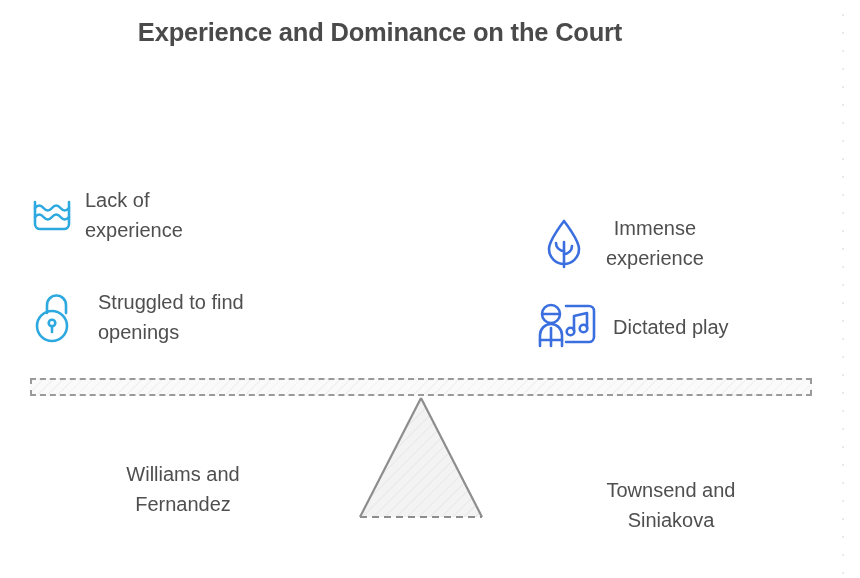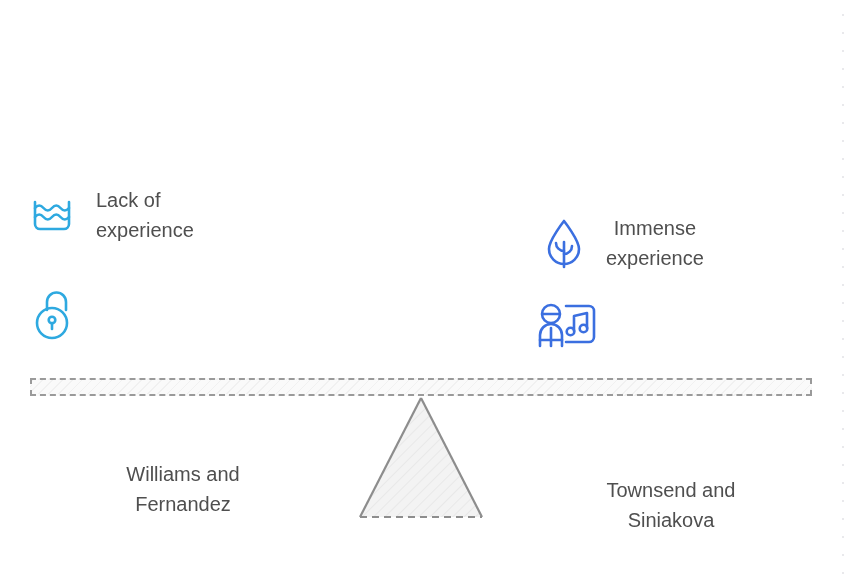--- a/index.html
+++ b/index.html
@@ -54,21 +54,21 @@
     display: block;
     line-height: 0;
   }
   .feature .label {
     font-size: 20px;
     color: #4f4f4f;
     line-height: 1.48;
     white-space: pre-line;
   }
   .f-lack       { left: 30px;  top: 186px; }
-  .f-lack .label       { margin-left: 22px; }
+  .f-lack .label       { margin-left: 11px; }
   .f-struggle   { left: 33px;  top: 288px; }
   .f-struggle .label   { margin-left: 21px; }
   .f-immense    { left: 541px; top: 214px; }
   .f-immense .label    { margin-left: 19px; text-align: center; }
   .f-dictated   { left: 536px; top: 302px; }
   .f-dictated .label   { margin-left: 15px; }
 
   
   .beam {
     position: absolute;
@@ -108,20 +108,21 @@
   .lbl-left  { left: 63px;  top: 459px; width: 240px; }
   .lbl-right { left: 551px; top: 475px; width: 240px; }
 </style>
 </head>
 <body>
 
 <div id="canvas">
 
   <div class="dot-grid"></div>
 
+  <div class="title">Experience and Dominance on the Court</div>
 
   <div class="feature f-lack">
     <span class="ico">
       <svg width="44" height="40" viewBox="0 0 44 40">
         <path d="M5 6 V28 a5 5 0 0 0 5 5 H34 a5 5 0 0 0 5 -5 V6" fill="none" stroke="#2ea9e0" stroke-width="2.6" stroke-linecap="round"></path>
         <path d="M5 12 q4.25 -5 8.5 0 q4.25 5 8.5 0 q4.25 -5 8.5 0 q4.25 5 8.5 0" fill="none" stroke="#2ea9e0" stroke-width="2.6" stroke-linecap="round" stroke-linejoin="round"></path>
         <path d="M5 21 q4.25 -5 8.5 0 q4.25 5 8.5 0 q4.25 -5 8.5 0 q4.25 5 8.5 0" fill="none" stroke="#2ea9e0" stroke-width="2.6" stroke-linecap="round" stroke-linejoin="round"></path>
       </svg>
     </span>
     <span class="label">Lack of
@@ -130,20 +131,22 @@
 
   <div class="feature f-struggle">
     <span class="ico">
       <svg width="44" height="54" viewBox="0 0 44 54">
         <path d="M14 22 V14 a9.5 9.5 0 0 1 19 0 V22" fill="none" stroke="#2ea9e0" stroke-width="2.6" stroke-linecap="round"></path>
         <circle cx="19" cy="35" r="15" fill="none" stroke="#2ea9e0" stroke-width="2.6"></circle>
         <circle cx="19" cy="32" r="3.3" fill="none" stroke="#2ea9e0" stroke-width="2.6"></circle>
         <path d="M19 35 V41" fill="none" stroke="#2ea9e0" stroke-width="2.6" stroke-linecap="round"></path>
       </svg>
     </span>
+    <span class="label">Struggled to find
+openings</span>
   </div>
 
   <div class="feature f-immense">
     <span class="ico">
       <svg width="46" height="56" viewBox="0 0 46 56">
         <path d="M23 5 C23 5 38 24 38 33 A15 15 0 0 1 8 33 C8 24 23 5 23 5 Z" fill="none" stroke="#3b6fe0" stroke-width="2.6" stroke-linejoin="round"></path>
         <path d="M23 26 V51" fill="none" stroke="#3b6fe0" stroke-width="2.6" stroke-linecap="round"></path>
         <path d="M15 27 a8 8 0 0 0 8 8" fill="none" stroke="#3b6fe0" stroke-width="2.6" stroke-linecap="round"></path>
         <path d="M31 30 a8 8 0 0 1 -8 8" fill="none" stroke="#3b6fe0" stroke-width="2.6" stroke-linecap="round"></path>
       </svg>
@@ -159,20 +162,21 @@
         <path d="M6.5 12 H23.5" fill="none" stroke="#3b6fe0" stroke-width="2.6" stroke-linecap="round"></path>
         <path d="M4 44 V33 a11 11 0 0 1 22 0 V44" fill="none" stroke="#3b6fe0" stroke-width="2.6" stroke-linecap="round"></path>
         <path d="M15 26 V44" fill="none" stroke="#3b6fe0" stroke-width="2.6" stroke-linecap="round"></path>
         <path d="M4 38 H26" fill="none" stroke="#3b6fe0" stroke-width="2.6" stroke-linecap="round"></path>
         <path d="M30 4 H53 a5 5 0 0 1 5 5 V35 a5 5 0 0 1 -5 5 H30" fill="none" stroke="#3b6fe0" stroke-width="2.6" stroke-linecap="round" stroke-linejoin="round"></path>
         <path d="M38 29 V14 L51 11 V26" fill="none" stroke="#3b6fe0" stroke-width="2.6" stroke-linecap="round" stroke-linejoin="round"></path>
         <circle cx="34.5" cy="29.5" r="3.8" fill="none" stroke="#3b6fe0" stroke-width="2.6"></circle>
         <circle cx="47.5" cy="26.5" r="3.8" fill="none" stroke="#3b6fe0" stroke-width="2.6"></circle>
       </svg>
     </span>
+    <span class="label">Dictated play</span>
   </div>
 
   <div class="beam"></div>
 
   <div class="fulcrum">
     <svg width="126" height="124" viewBox="0 0 126 124">
       <defs>
         <pattern id="hatch" width="8" height="8" patternTransform="rotate(45)" patternUnits="userSpaceOnUse">
           <rect width="8" height="8" fill="#f3f3f3"></rect>
           <line x1="0" y1="0" x2="0" y2="8" stroke="#e8e8e8" stroke-width="2"></line>

